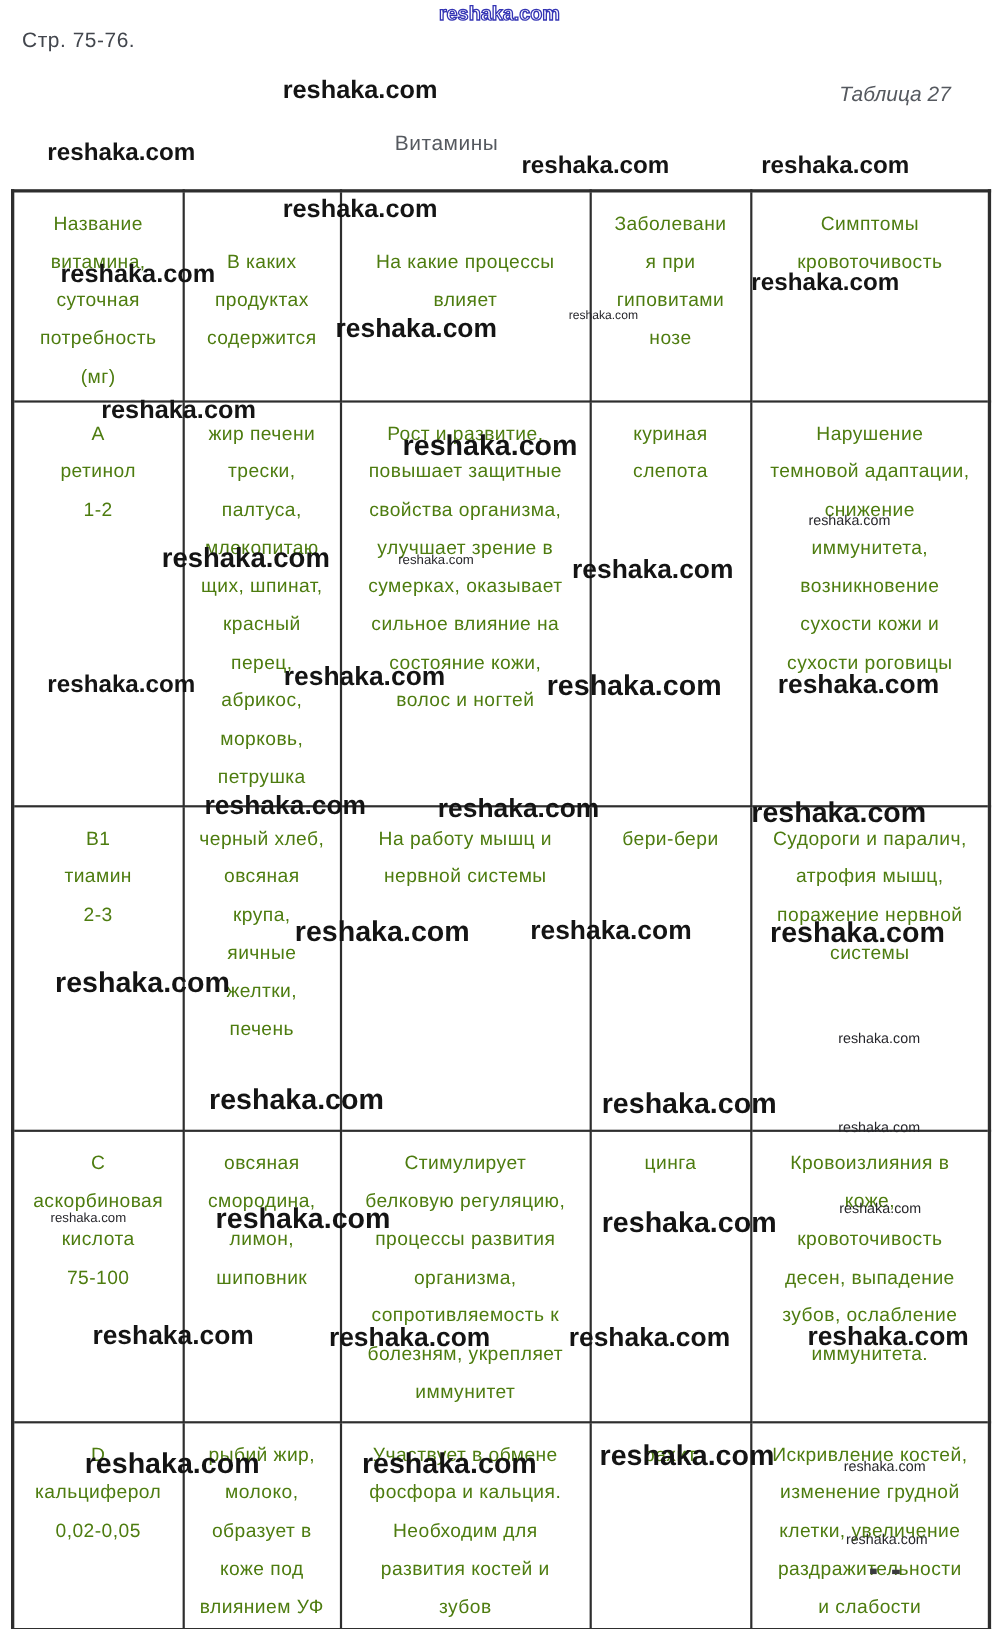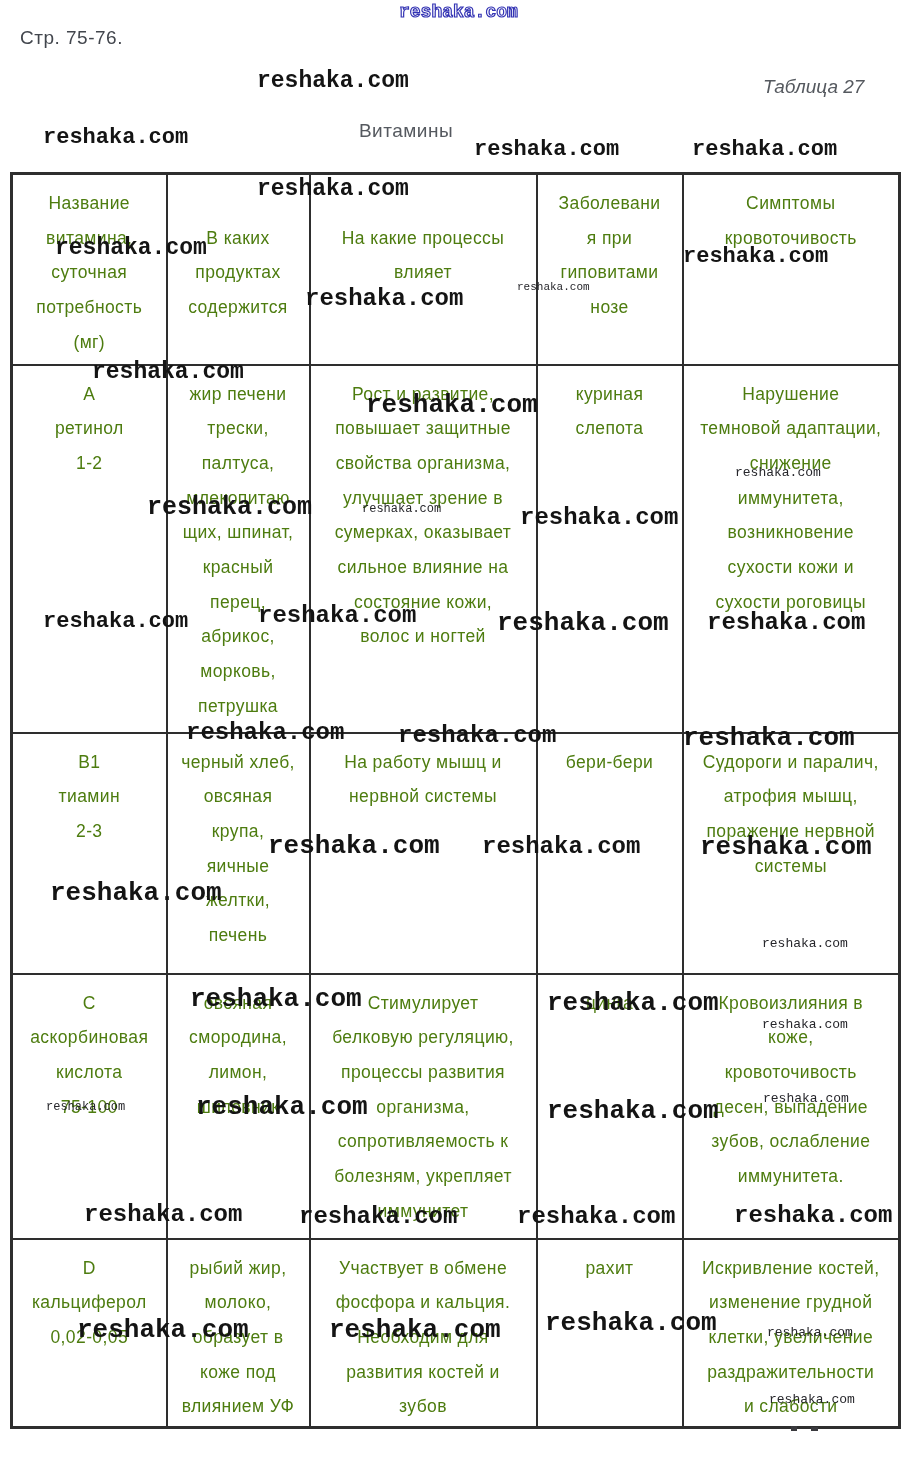--- a/index.html
+++ b/index.html
@@ -20,21 +20,21 @@
   #vitamins td {
     border:2px solid #2e2e2e;
     vertical-align:top; text-align:center;
     padding:11px 2px 0 2px;
     font-size:17.5px; line-height:34.7px; letter-spacing:0.4px;
     color:#4d7c0f; white-space:pre-line; overflow:hidden;
   }
 
   .wm {
     position:absolute; white-space:nowrap;
-    font-family:Liberation Mono, monospace;
+    font-family:Liberation Sans, sans-serif;
     font-weight:700; color:#141414; z-index:5; line-height:1;
   }
   .wm.small { font-weight:400; color:#26262b; }
   .wm.outline { color:#ffffff; -webkit-text-stroke:1.2px #3434b4; font-weight:700; }
 
   .dash { position:absolute; background:#3a3a3e; }
 </style>
 </head>
 <body>
 
@@ -98,21 +98,21 @@
       <td>куриная
 слепота</td>
       <td>Нарушение
 темновой адаптации,
 снижение
 иммунитета,
 возникновение
 сухости кожи и
 сухости роговицы</td>
     </tr>
-    <tr style="height:241px">
+    <tr style="height:295px">
       <td>В1
 тиамин
 2-3</td>
       <td>черный хлеб,
 овсяная
 крупа,
 яичные
 желтки,
 печень</td>
       <td>На работу мышц и

